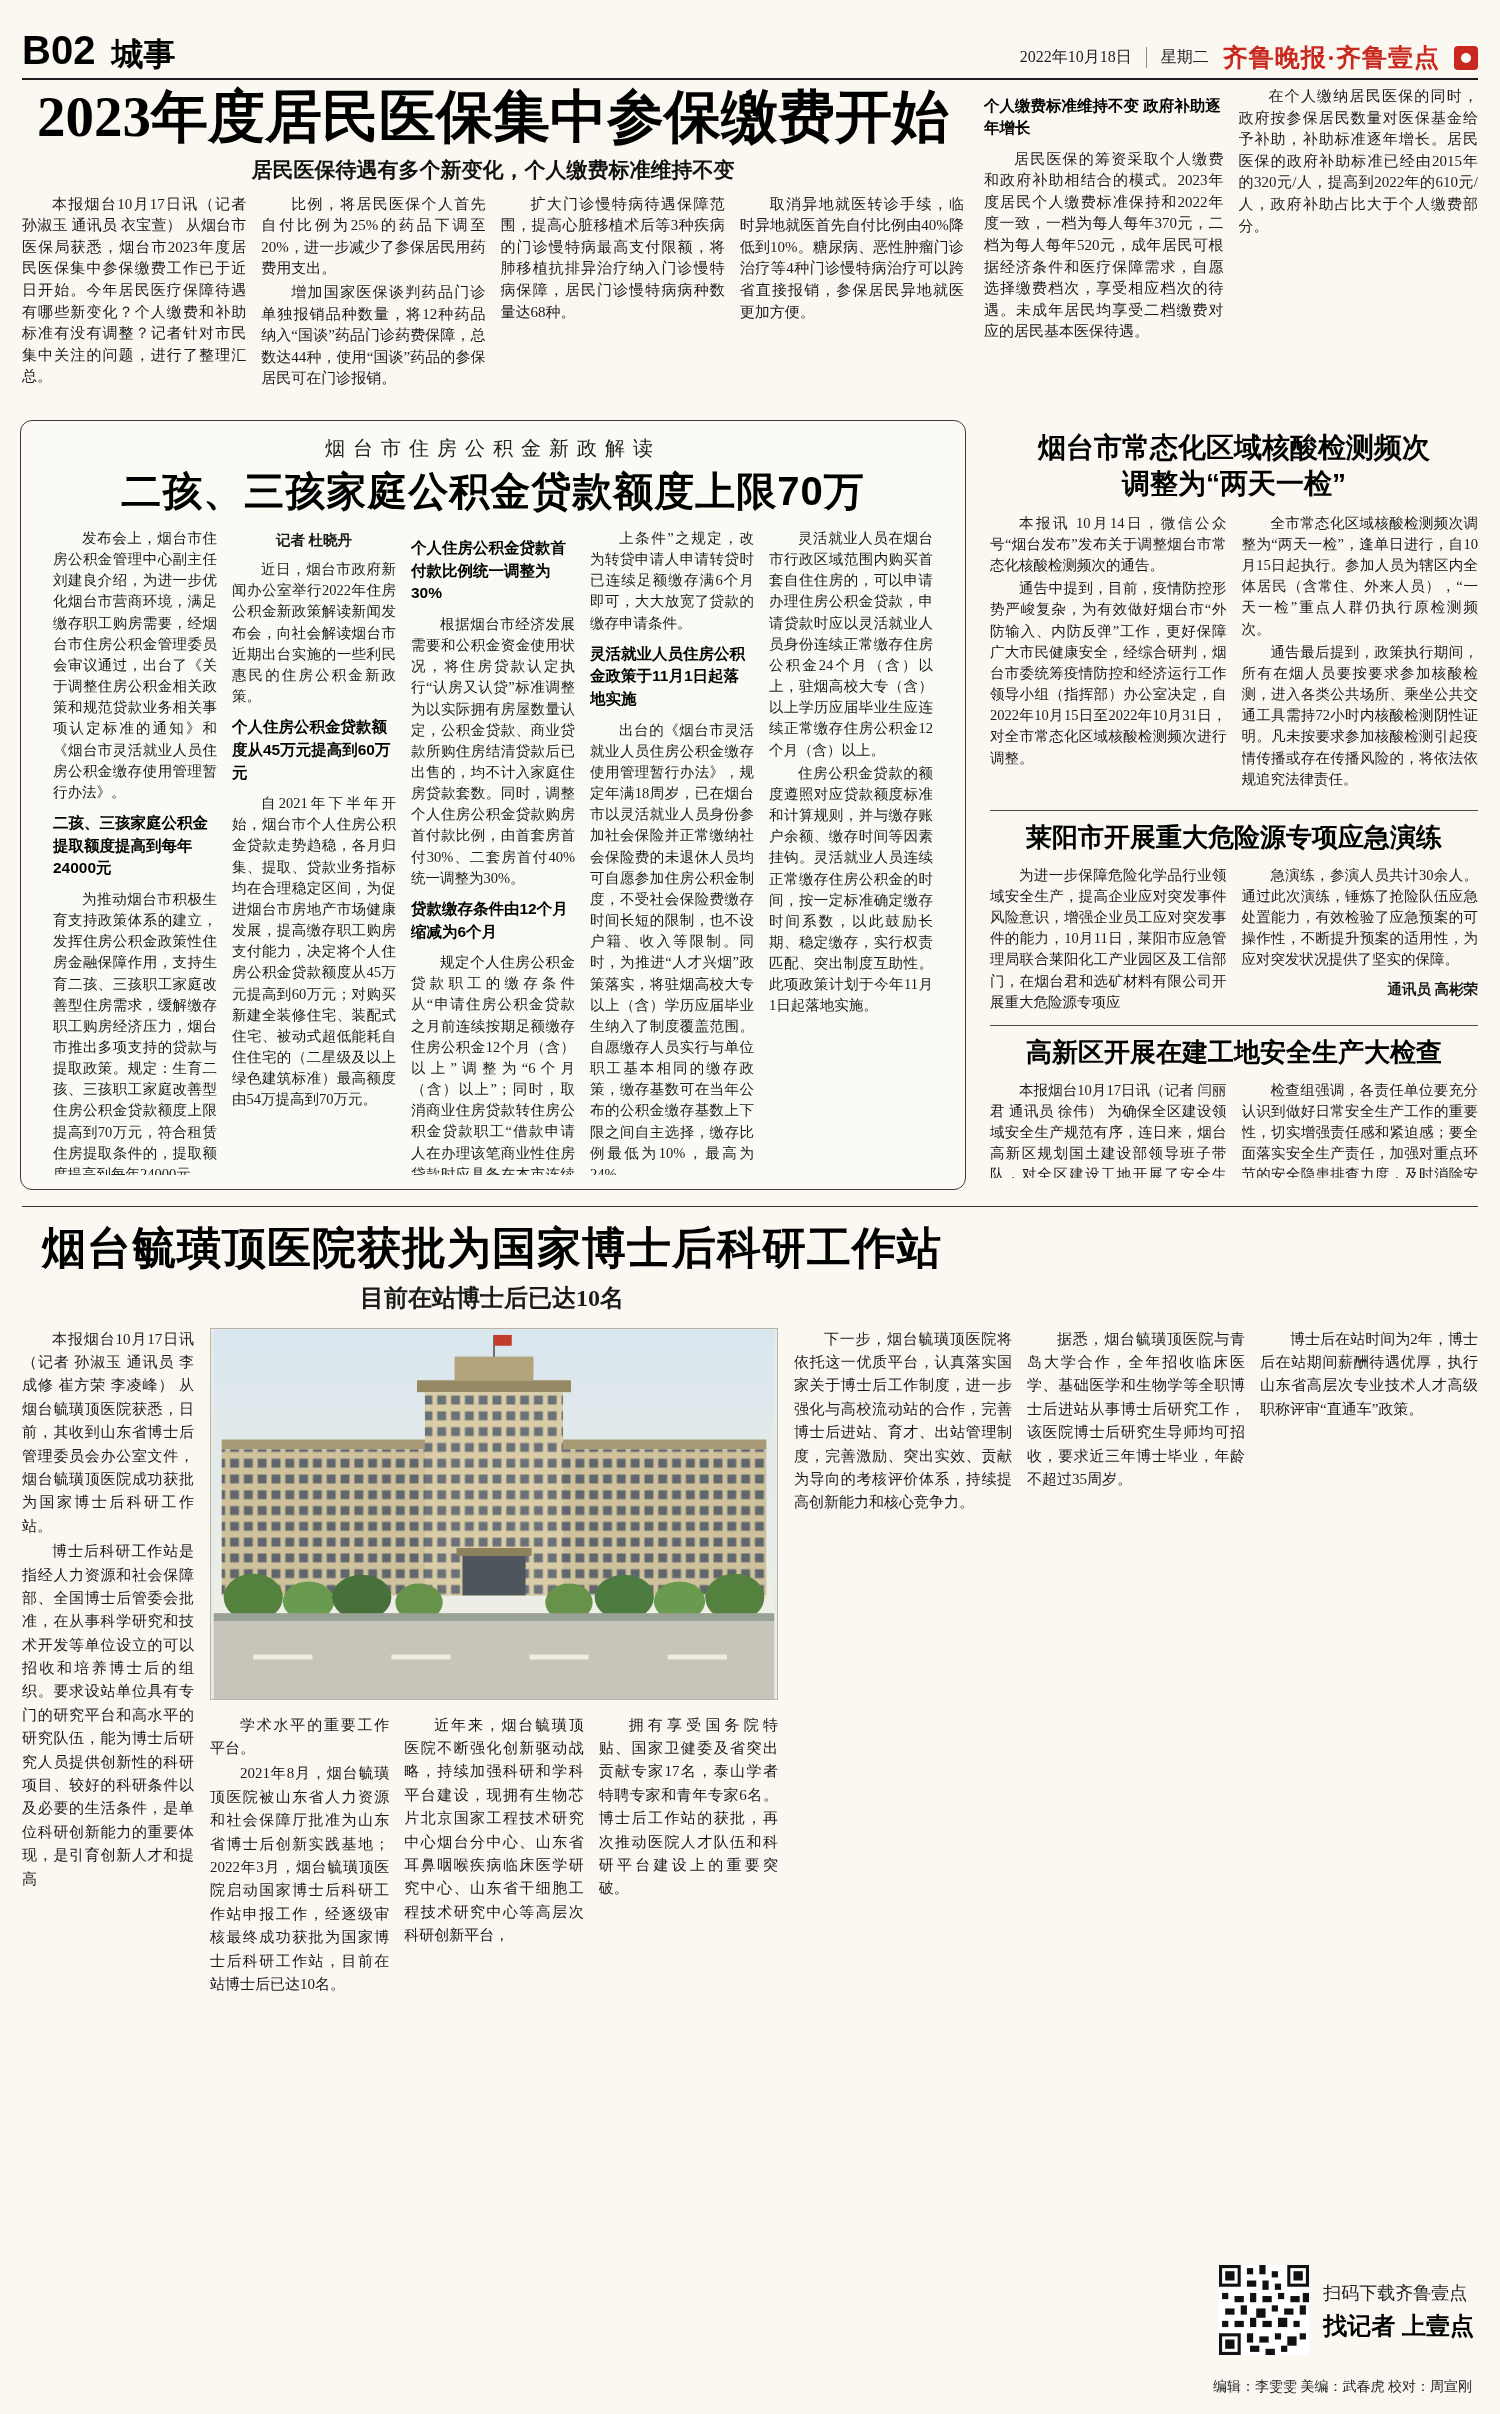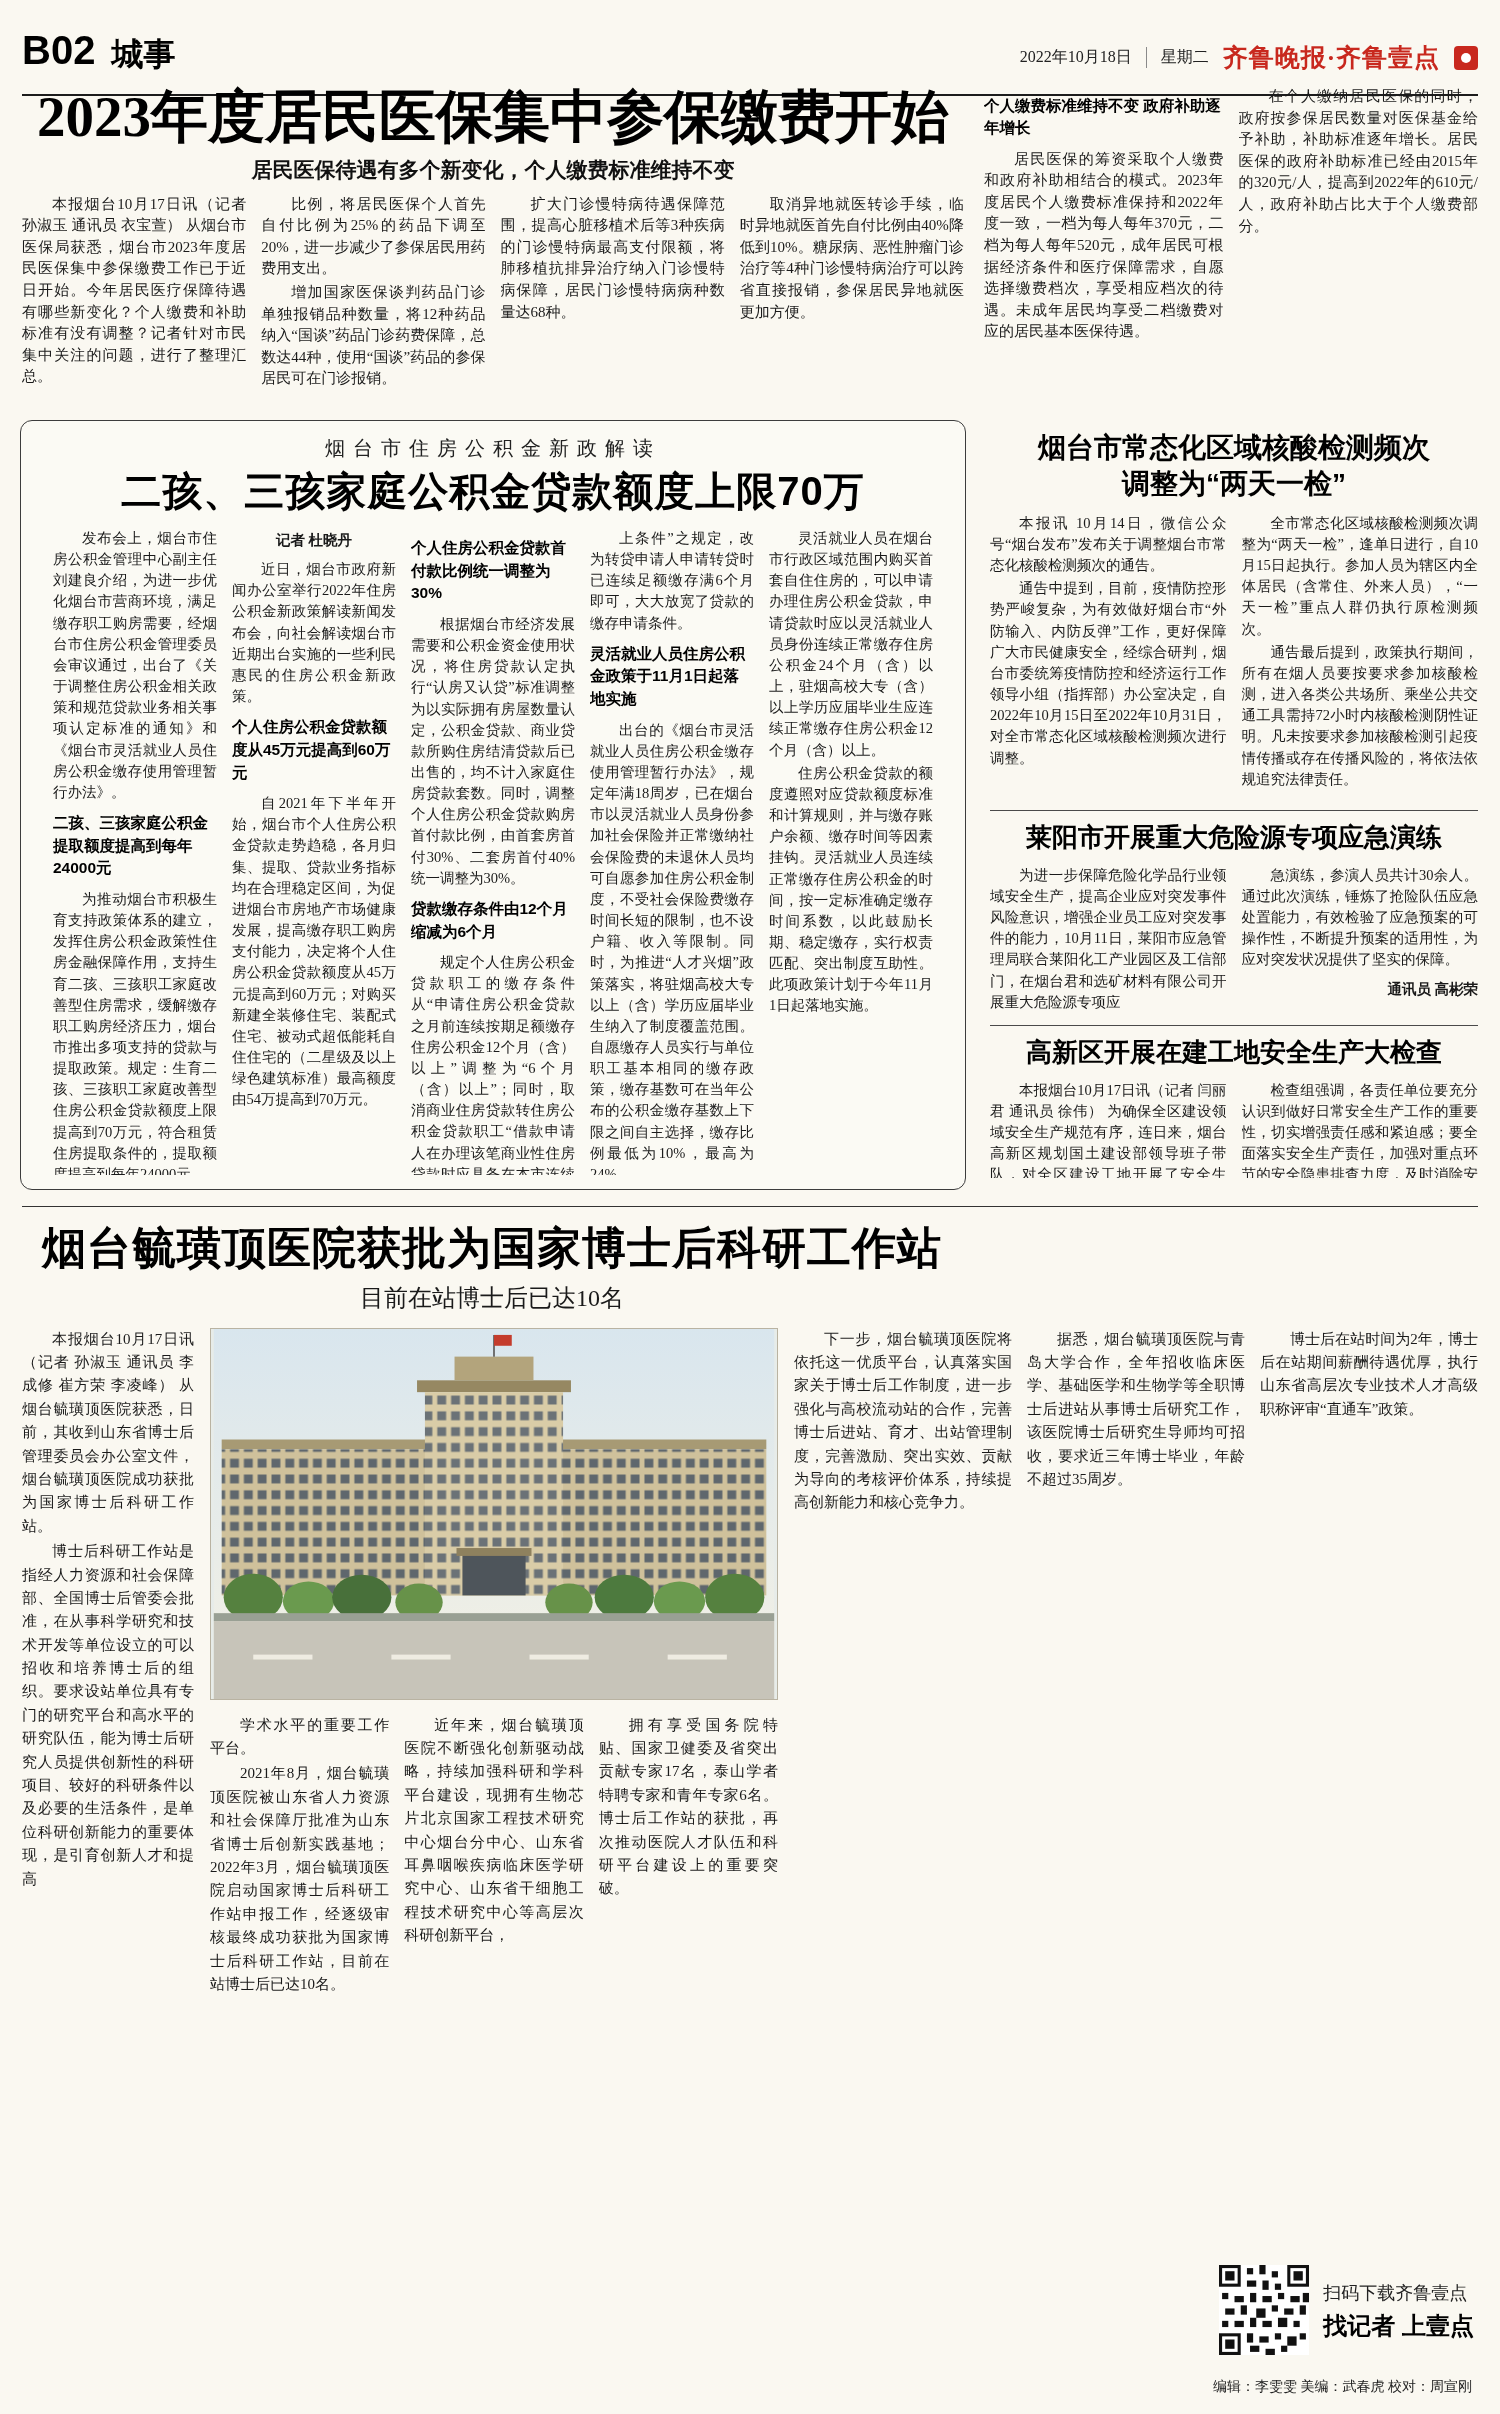--- a/index.html
+++ b/index.html
@@ -7,21 +7,21 @@
   .page {
     position:relative; width:1500px; height:2414px; margin:0 auto;
     background:#faf8f1; color:#1a1a1a;
     font-family:"Liberation Serif","DejaVu Serif",serif;
     overflow:hidden;
   }
   
   .masthead {
     position:absolute; left:22px; right:22px; top:20px; height:50px;
     display:flex; justify-content:space-between; align-items:flex-end;
-    border-bottom:2px solid #1c1c1c; padding-bottom:24px;
+    border-bottom:2px solid #1c1c1c; padding-bottom:8px;
   }
   .mh-left { display:flex; align-items:flex-end; gap:16px; }
   .page-no { font:900 40px/1 "Liberation Sans","DejaVu Sans",sans-serif; color:#000; }
   .section-title { font:700 32px/1 "Liberation Sans","DejaVu Sans",sans-serif; color:#000; }
   .mh-right { display:flex; align-items:center; gap:14px; font-size:16px; color:#222; }
   .weekday { border-left:1px solid #8a8a8a; padding-left:14px; }
   .brand { color:#c8281e; font:900 25px/1 "Liberation Serif",serif; letter-spacing:1px; }
   .brand-badge { width:24px; height:24px; background:#c8281e; border-radius:4px; position:relative; display:inline-block; }
   .brand-badge::after { content:""; position:absolute; left:7px; top:7px; width:10px; height:10px; background:#fff; border-radius:50%; }
 
@@ -76,21 +76,21 @@
 
   
   .hospital-article {
     position:absolute; left:22px; right:22px; top:1206px; height:1156px;
     border-top:1.5px solid #333; padding-top:16px; box-sizing:border-box;
     display:flex; flex-direction:column;
   }
   .hosp-head { width:940px; }
   .hosp-headline { margin:0; text-align:center; color:#000;
     font:900 44px/1.15 "Liberation Sans","DejaVu Sans",sans-serif; letter-spacing:1px; }
-  .hosp-subhead { text-align:center; font-size:24px; font-weight:400; margin:8px 0 4px; }
+  .hosp-subhead { text-align:center; font-size:24px; font-weight:700; margin:8px 0 4px; }
   .hosp-body { flex:1; display:flex; gap:16px; margin-top:10px; min-height:0; }
   .hospital-article .col { font-size:15px; line-height:1.56; }
   .hosp-col1 { width:172px; flex:none; }
   .hosp-mid { width:568px; flex:none; display:flex; flex-direction:column; min-height:0; }
   .hosp-photo { width:568px; height:372px; flex:none; display:block;
     border:1px solid #b9b3a2; box-sizing:border-box; background:#e7ece9; }
   .hosp-mid-cols { flex:1; margin-top:14px; }
   .hosp-right { flex:1; display:flex; flex-direction:column; min-width:0; }
   .hosp-right-cols { flex:1;justify-content:flex-end; }
   .qr-row { height:104px; display:flex; align-items:center; justify-content:flex-end; gap:14px; padding-right:4px; }

